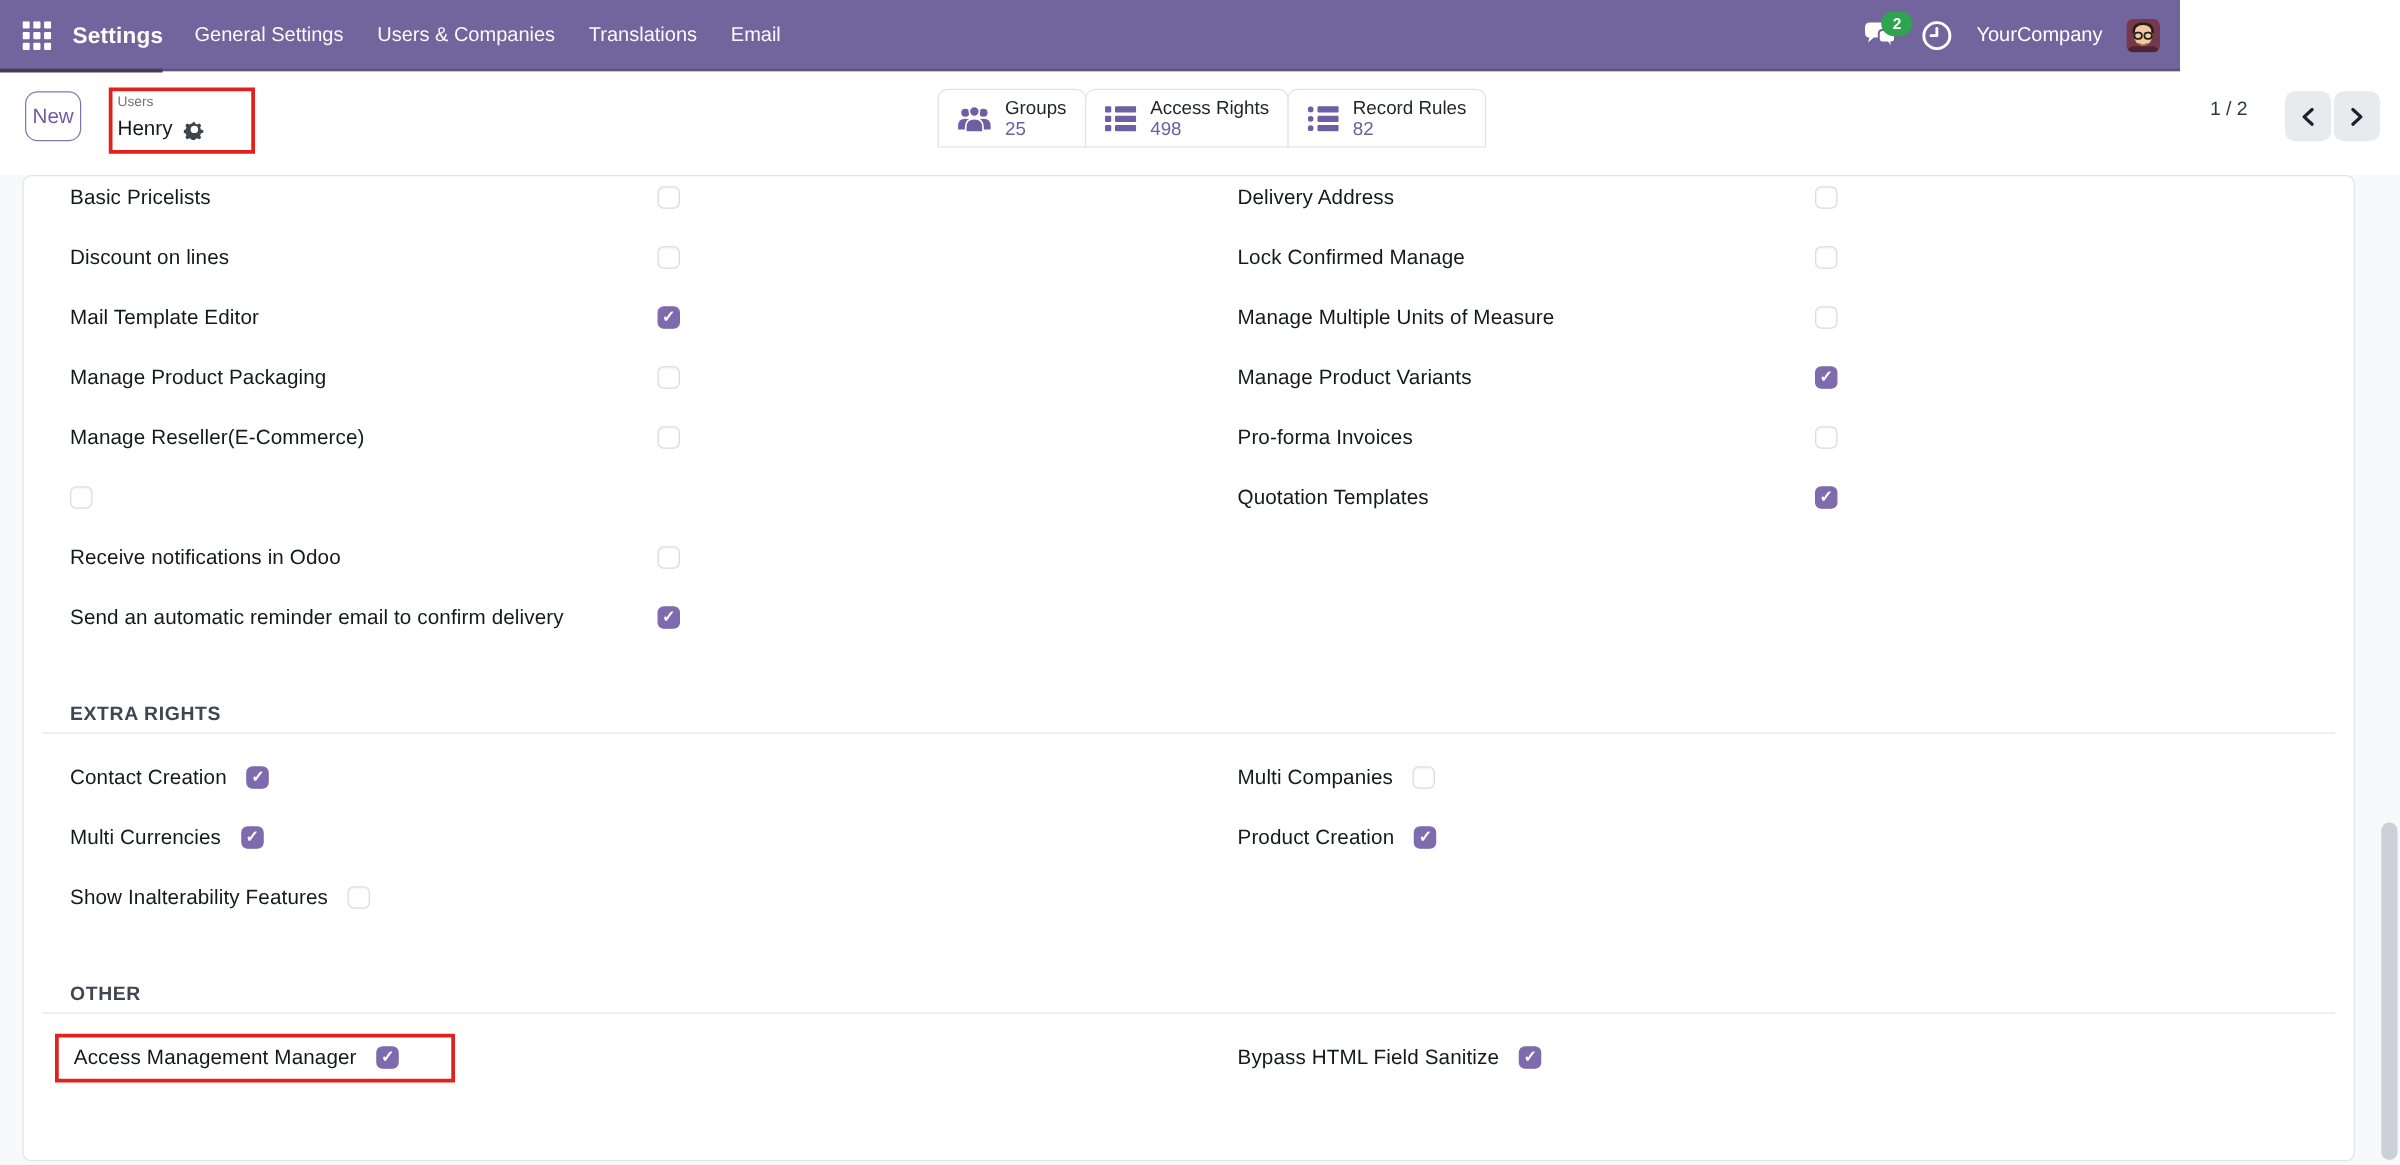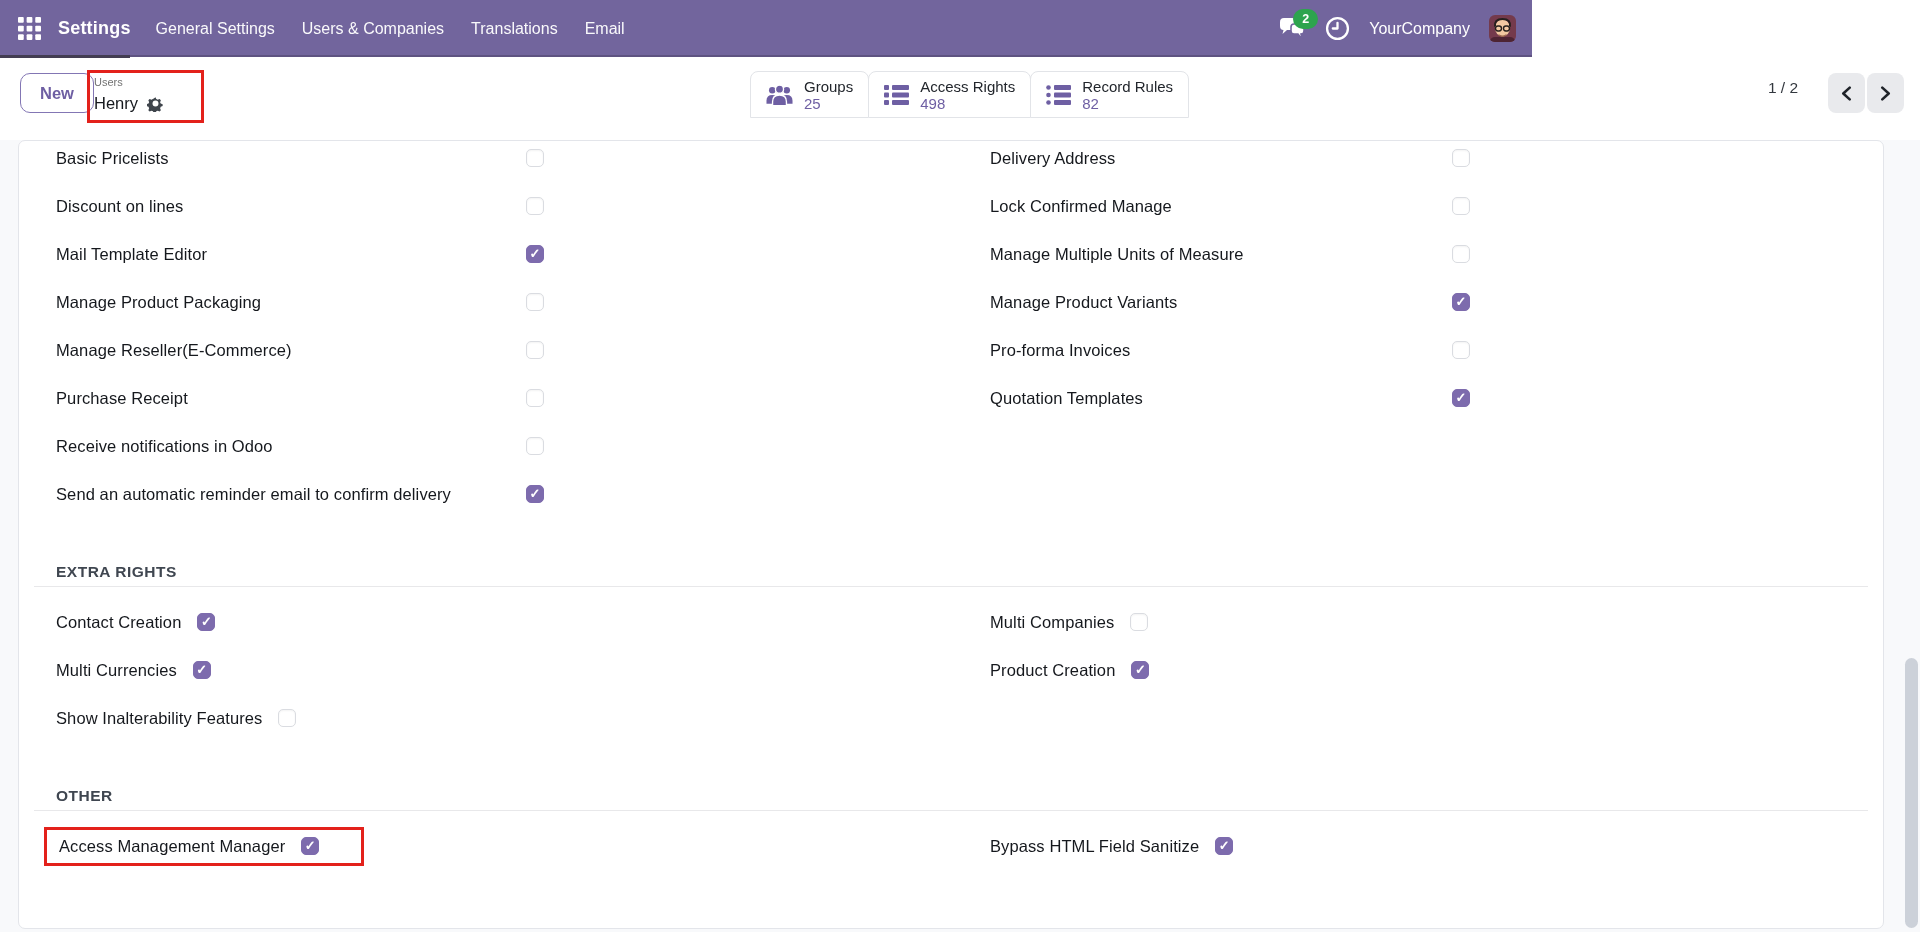--- a/index.html
+++ b/index.html
@@ -3,21 +3,21 @@
 <meta charset="utf-8">
 <style>
   * { margin:0; padding:0; box-sizing:border-box; }
   html,body { width:1920px; height:932px; }
   body {
     position:relative; overflow:hidden; background:#ffffff;
     font-family:"Liberation Sans", sans-serif; color:#15181d;
   }
   
   .navbar {
-    position:absolute; left:0; top:0; width:1532px; height:57px;
+    position:absolute; left:0; top:0; width:1744px; height:57px;
     background:#72659d; display:flex; align-items:center; padding:0 16px;
     color:#fff; z-index:10;
   }
   .navbar-underline { position:absolute; left:0; top:55px; width:100%; height:2px; background:rgba(70,62,95,.45); }
   .navbar-underline-dark { position:absolute; left:0; top:55px; width:130px; height:3px; background:#433d52; }
   .apps-btn { width:26px; height:26px; display:flex; align-items:center; justify-content:center; cursor:pointer; }
   .app-title { font-size:18px; font-weight:700; margin-left:16px; letter-spacing:.2px; }
   .nav-menu { display:flex; gap:27px; margin-left:25px; font-size:16px; }
   .nav-item { color:rgba(255,255,255,.96); cursor:pointer; white-space:nowrap; }
   .nav-right { margin-left:auto; display:flex; align-items:center; gap:19px; }
@@ -26,23 +26,23 @@
     position:absolute; top:-7px; left:15px; background:#2da44e; color:#fff;
     font-size:12.5px; font-weight:700; line-height:20px; min-width:25px; text-align:center;
     border-radius:11px; padding:0 6px;
   }
   .company-name { font-size:16px; font-weight:500; }
   .avatar { width:27px; height:27px; border-radius:6px; overflow:hidden; display:block; cursor:pointer; }
 
   
   .control-panel { position:absolute; left:0; top:57px; width:1920px; height:83px; background:#fff; z-index:5; }
   .btn-new {
-    position:absolute; left:20px; top:16px; height:40px; padding:0 19px;
+    position:absolute; left:20px; top:16px; height:40px; padding:0 5px;
     background:#fff; border:1px solid #8376b4; border-radius:10px;
-    color:#6e5fa3; font-size:16.5px; font-weight:700; font-family:inherit; cursor:pointer;
+    color:#6e5fa3; font-size:16.5px; font-weight:400; font-family:inherit; cursor:pointer;
   }
   .breadcrumb { position:absolute; left:94px; top:17px; }
   .bc-parent { font-size:11px; line-height:17px; color:#737373; cursor:pointer; }
   .bc-current-row { display:flex; align-items:center; gap:9px; margin-top:2px; }
   .bc-current { font-size:16.5px; font-weight:500; color:#15181d; line-height:21px; }
   .red-box-breadcrumb {
     position:absolute; left:87px; top:13px; width:117px; height:53px;
     border:3px solid #e3211b; pointer-events:none; z-index:6;
   }
   .stat-group { position:absolute; left:751px; top:14px; display:flex; }
@@ -242,21 +242,20 @@
         </div>
         <div class="check-row">
           <span class="check-label">Manage Product Packaging</span>
           <span class="checkbox" data-checked="false"></span>
         </div>
         <div class="check-row">
           <span class="check-label">Manage Reseller(E-Commerce)</span>
           <span class="checkbox" data-checked="false"></span>
         </div>
         <div class="check-row">
-          <span class="check-label">Purchase Receipt</span>
           <span class="checkbox" data-checked="false"></span>
         </div>
         <div class="check-row">
           <span class="check-label">Receive notifications in Odoo</span>
           <span class="checkbox" data-checked="false"></span>
         </div>
         <div class="check-row">
           <span class="check-label">Send an automatic reminder email to confirm delivery</span>
           <span class="checkbox" data-checked="true"></span>
         </div>

